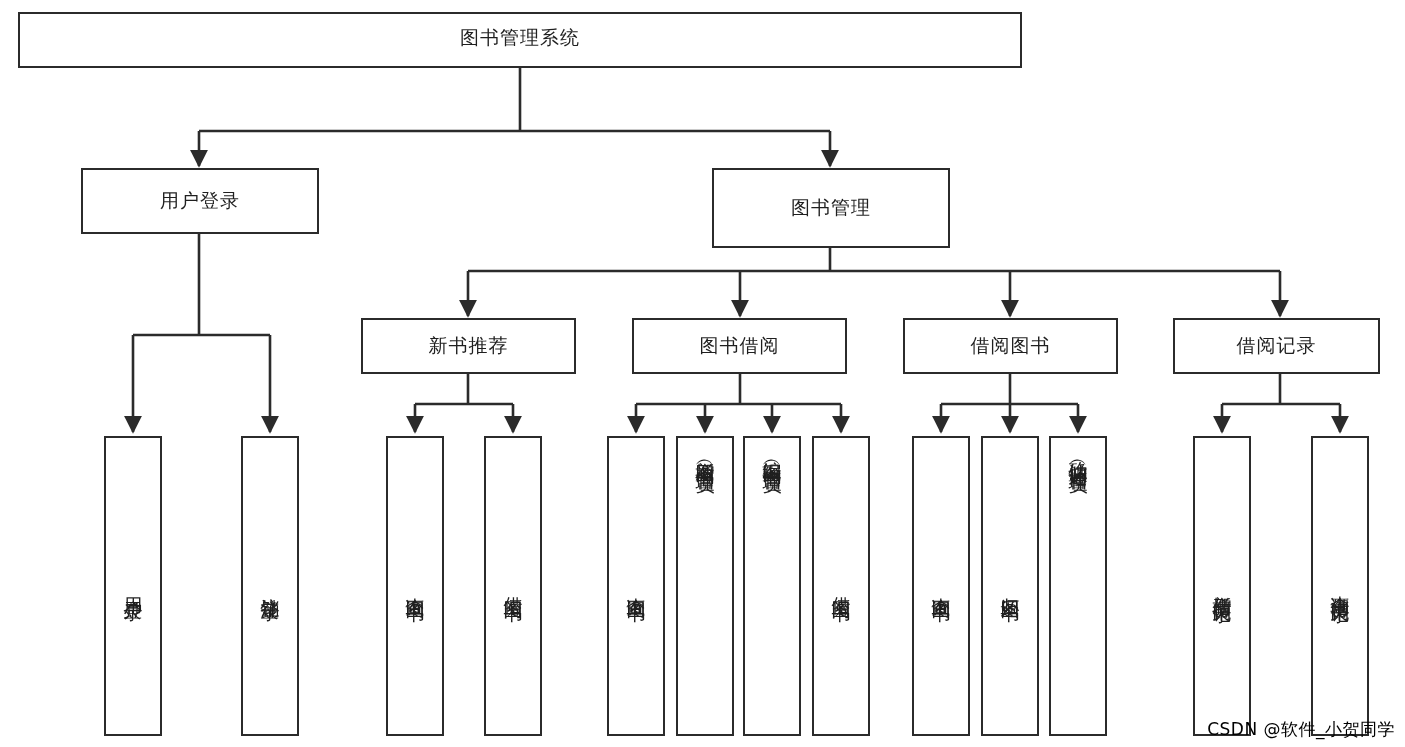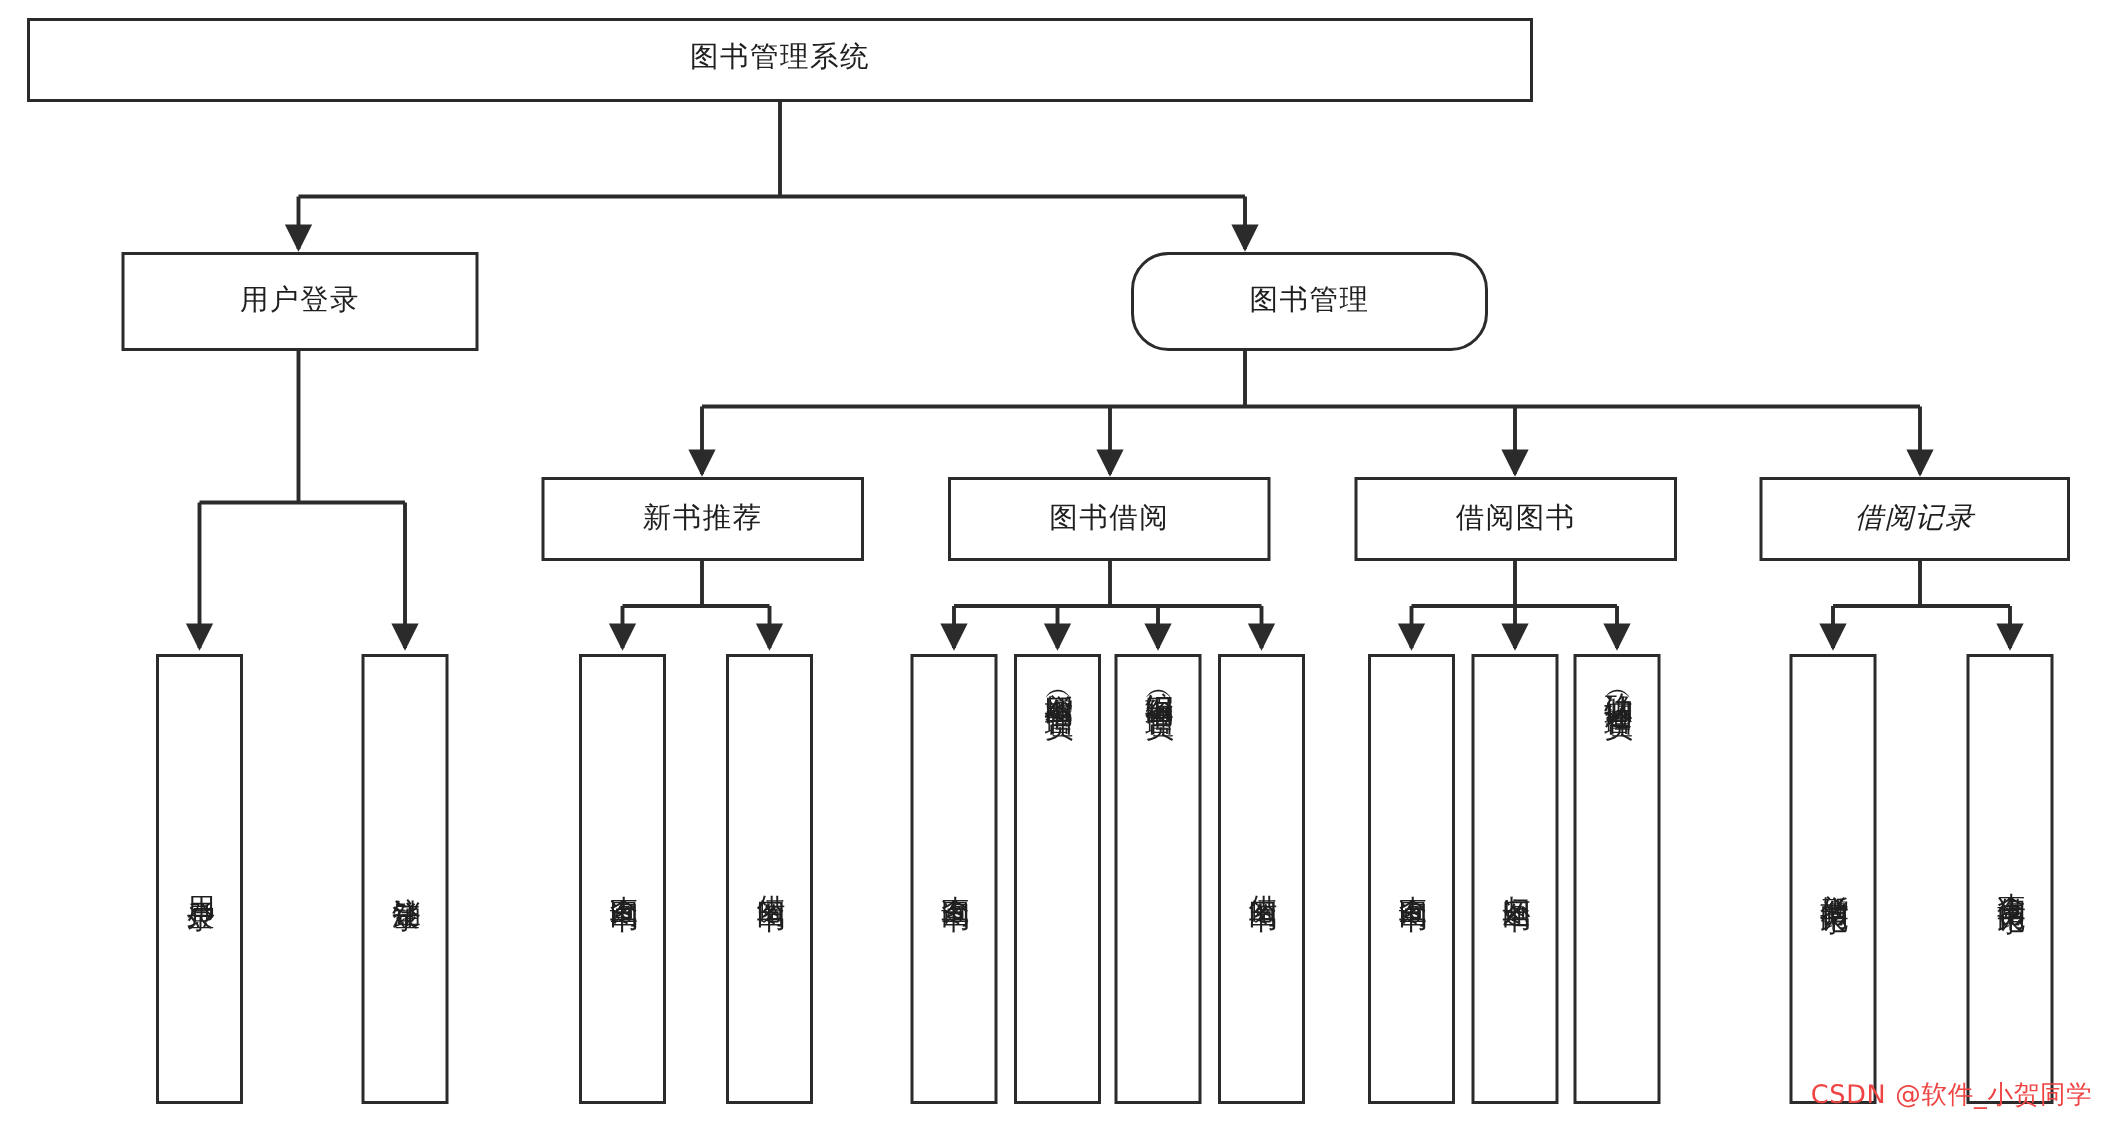--- a/index.html
+++ b/index.html
@@ -60,21 +60,21 @@
   
   .node.vert.vcenter{
     align-items:center;
     padding-top:0;
   }
   #watermark{
     position:absolute;
     right:10px;
     bottom:6px;
     font-size:17px;
-    color:#ef4444;
+    color:#000000;
     letter-spacing:0.5px;
     z-index:5;
     white-space:nowrap;
     user-select:none;
   }
 </style>
 </head>
 <body>
 
 <div id="diagram-root">
@@ -133,37 +133,37 @@
   </svg>
 
   <div class="node horiz" style="left:18px; top:12px; width:1004px; height:56px;font-family:Liberation Mono, monospace;">
     <span class="node-label">图书管理系统</span>
   </div>
 
   <div class="node horiz" style="left:81px; top:168px; width:238px; height:66px;">
     <span class="node-label">用户登录</span>
   </div>
 
-  <div class="node horiz" style="left:754px; top:168px; width:238px; height:66px;border-radius:25px;">
+  <div class="node horiz" style="left:712px; top:168px; width:238px; height:80px;">
     <span class="node-label">图书管理</span>
   </div>
 
   <div class="node horiz" style="left:361px; top:318px; width:215px; height:56px;">
     <span class="node-label">新书推荐</span>
   </div>
 
   <div class="node horiz" style="left:632px; top:318px; width:215px; height:56px;">
     <span class="node-label">图书借阅</span>
   </div>
 
   <div class="node horiz" style="left:903px; top:318px; width:215px; height:56px;">
     <span class="node-label">借阅图书</span>
   </div>
 
-  <div class="node horiz" style="left:1173px; top:318px; width:207px; height:56px;font-style:italic;">
+  <div class="node horiz" style="left:1173px; top:318px; width:207px; height:56px;">
     <span class="node-label">借阅记录</span>
   </div>
 
   <div class="node vert vcenter" style="left:104px; top:436px; width:58px; height:300px;">
     <span class="node-label">用户登录</span>
   </div>
 
   <div class="node vert vcenter" style="left:241px; top:436px; width:58px; height:300px;">
     <span class="node-label">注销登录</span>
   </div>

